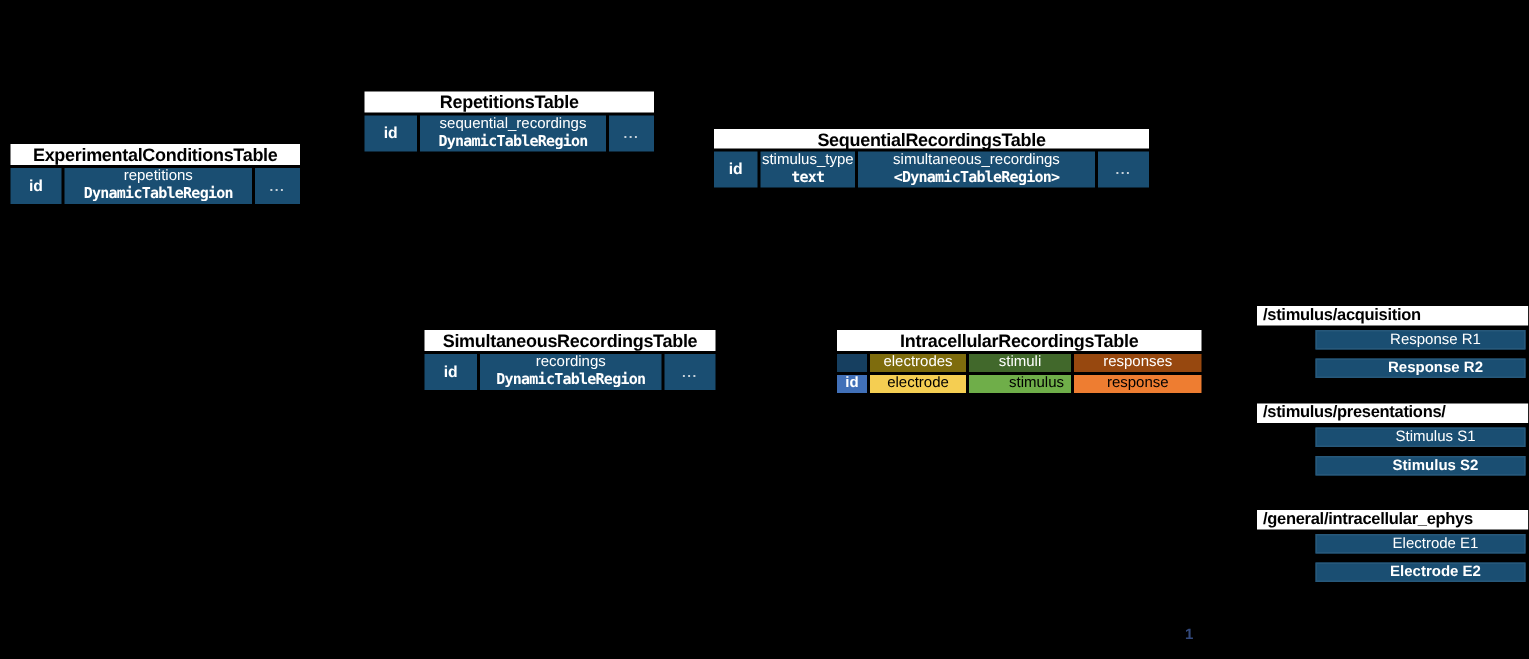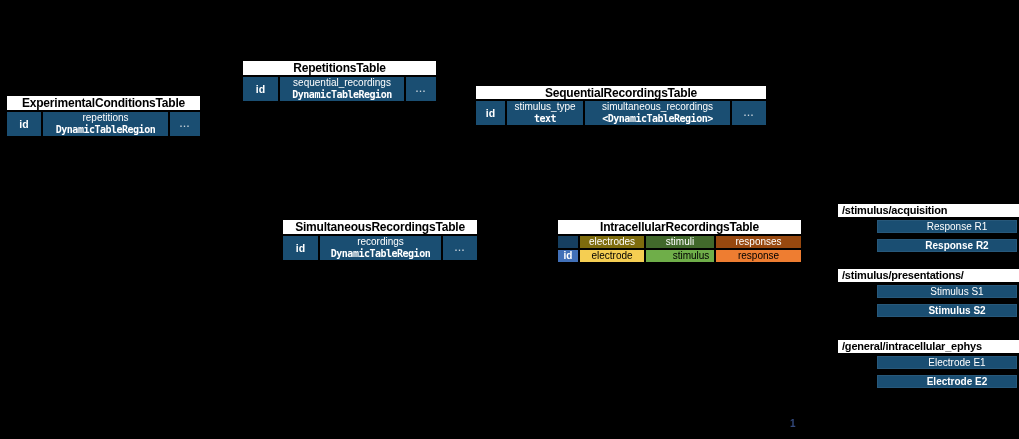--- a/index.html
+++ b/index.html
@@ -150,21 +150,21 @@
         <span class="mono">DynamicTableRegion</span>
       </div>
       <div class="dt-cell dots-cell" style="width:30px;">...</div>
     </div>
   </div>
 
   <div class="dtable" style="left:475px; top:85px; width:292px;">
     <div class="dt-title" style="height:13px;">SequentialRecordingsTable</div>
     <div class="dt-row" style="height:28px;">
       <div class="dt-cell id-cell" style="width:29px;">id</div>
-      <div class="dt-cell" style="width:76px;">
+      <div class="dt-cell" style="width:63px;">
         <span>stimulus_type</span>
         <span class="mono">text</span>
       </div>
       <div class="dt-cell grow">
         <span>simultaneous_recordings</span>
         <span class="mono">&lt;DynamicTableRegion&gt;</span>
       </div>
       <div class="dt-cell dots-cell" style="width:34px;">...</div>
     </div>
   </div>

